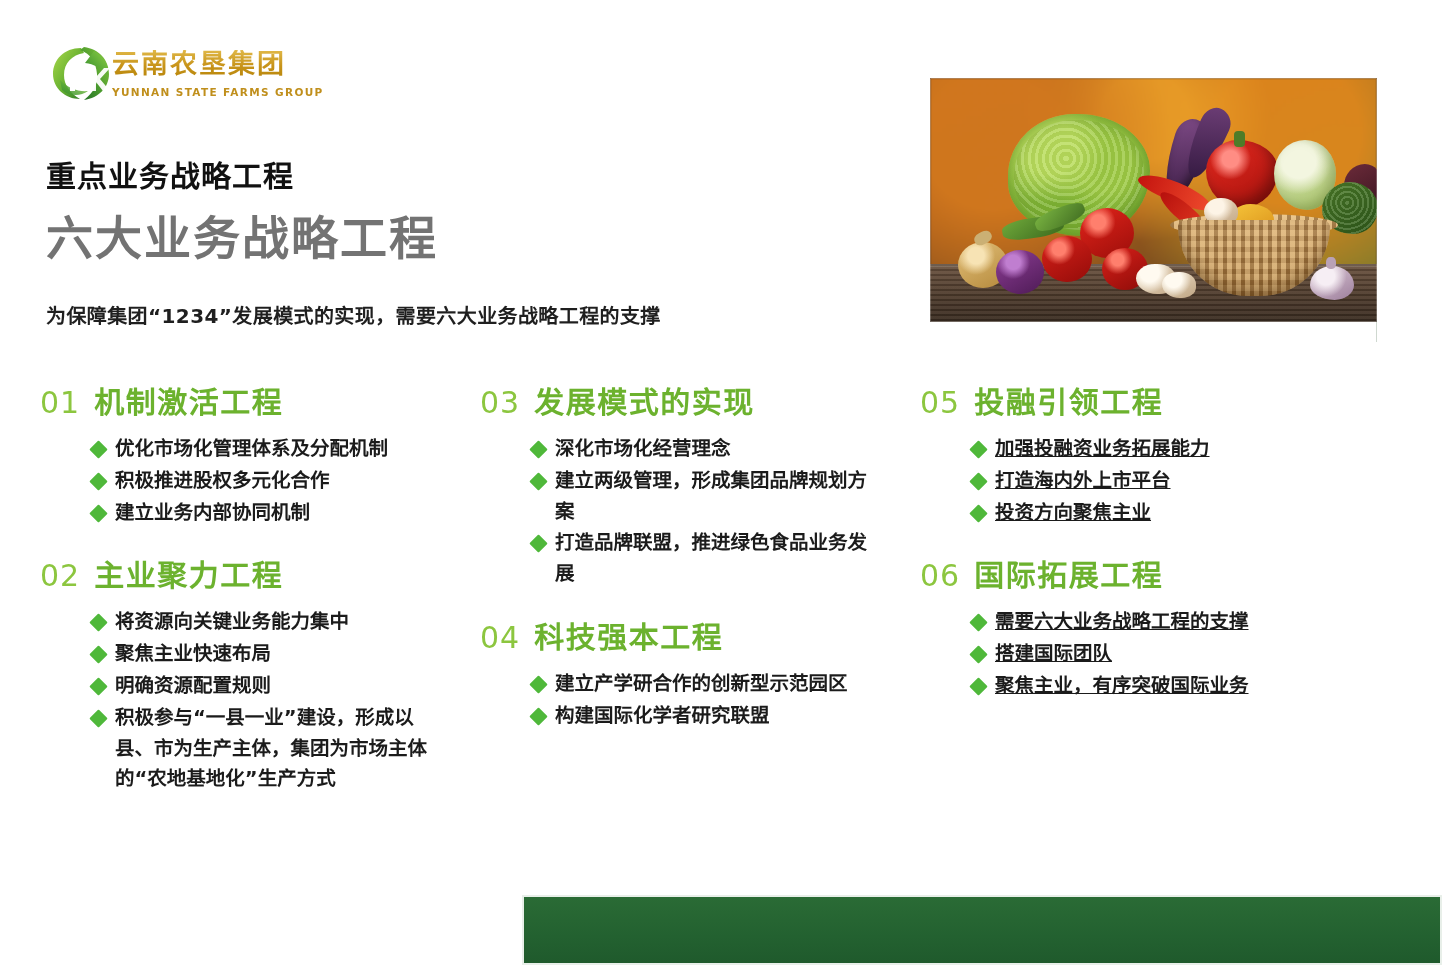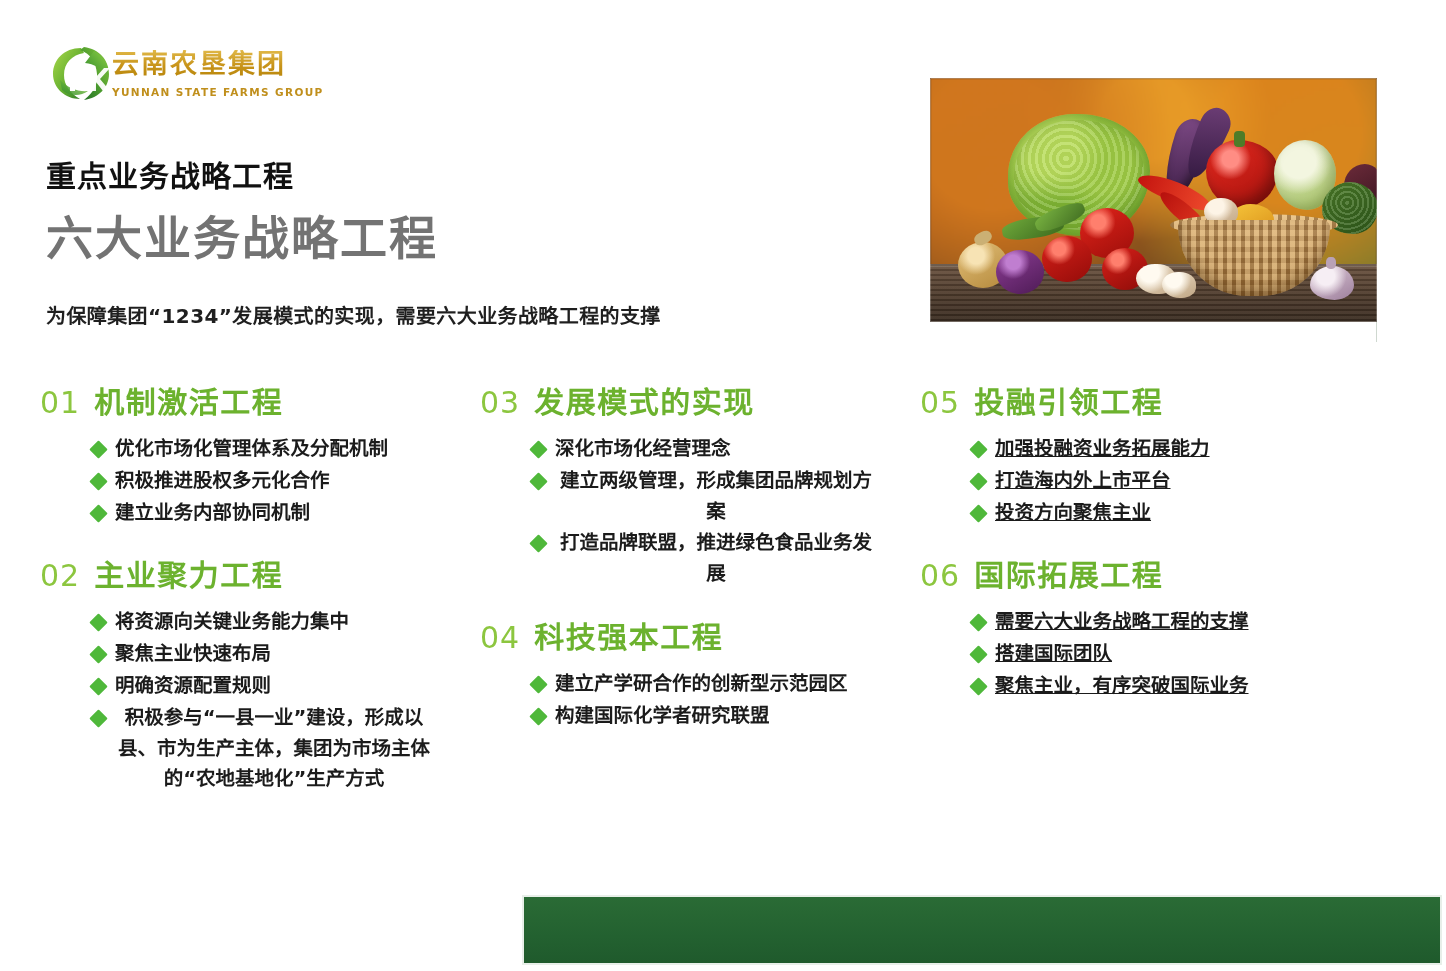--- a/index.html
+++ b/index.html
@@ -351,21 +351,20 @@
   }
   .bullets li {
     display: flex;
     align-items: flex-start;
     gap: 10px;
     font-size: 19.5px;
     font-weight: 700;
     line-height: 1.58;
     color: #1b1b1b;
     margin-bottom: 1px;
-    text-align: center;
   }
   .diamond {
     flex: 0 0 auto;
     width: 13px;
     height: 13px;
     margin-top: 9px;
     background: #4fb83a;
     transform: rotate(45deg);
     border-radius: 1px;
   }

